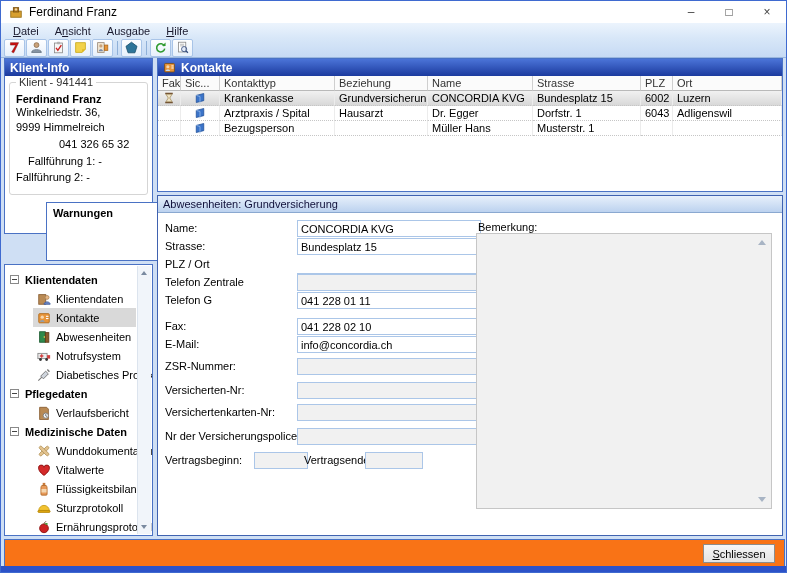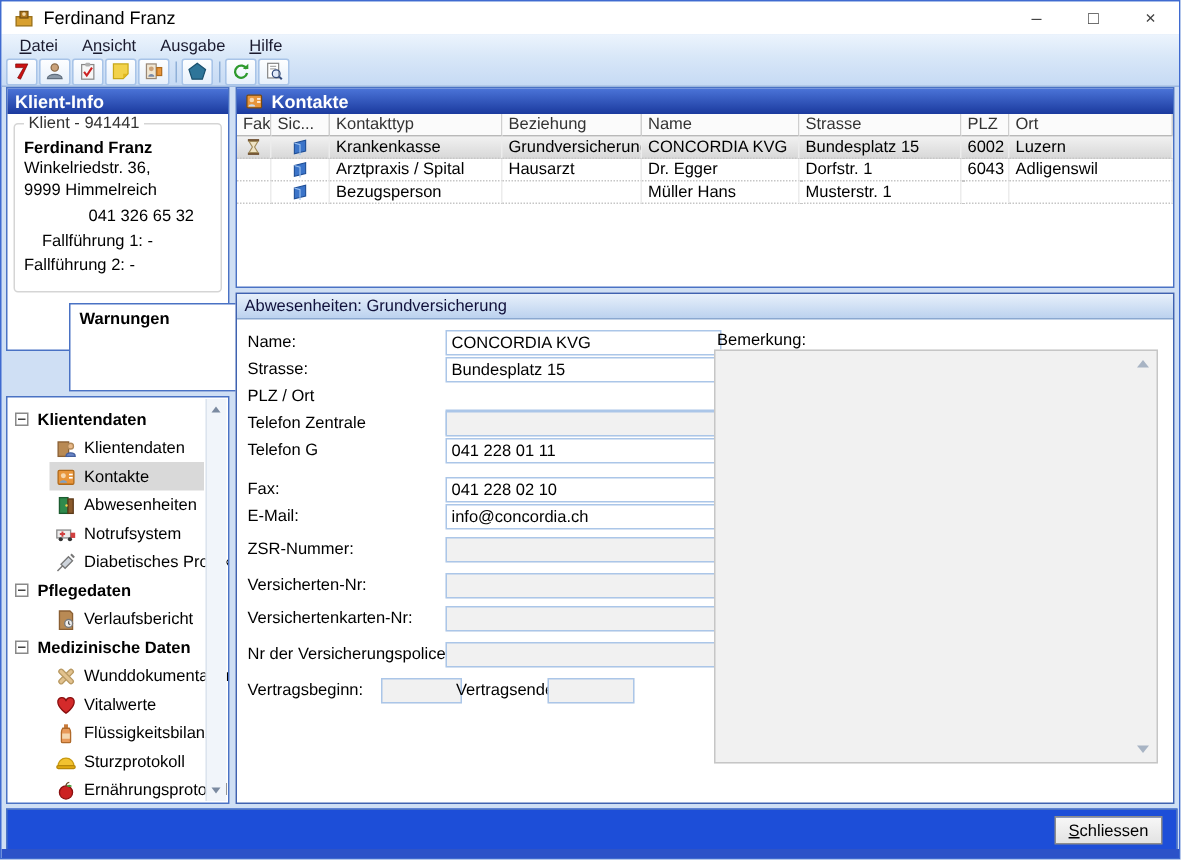--- a/index.html
+++ b/index.html
@@ -78,21 +78,21 @@
   .finput{position:absolute;left:139px;width:176px;height:15px;border:1px solid #abc6e8;background:#fff;
           font-family:"Liberation Sans",sans-serif;font-size:11px;padding:0 3px;box-sizing:content-box;}
   .finput.dis{background:#f1f1f1;}
   .fsmall{width:46px;}
   .remark-area{position:absolute;left:318px;top:20px;width:296px;height:276px;background:#f1f1f1;border:1px solid #c6c6c6;box-sizing:border-box;}
   .rarr-up,.rarr-down{position:absolute;right:5px;width:0;height:0;border-left:4px solid transparent;border-right:4px solid transparent;}
   .rarr-up{top:6px;border-bottom:5px solid #a8b4c4;}
   .rarr-down{bottom:6px;border-top:5px solid #a8b4c4;}
 
   
-  .footer{position:absolute;left:3px;top:538px;width:781px;height:28px;background:#1d4ed8;border:1px solid #4a72c4;box-sizing:border-box;}
+  .footer{position:absolute;left:3px;top:538px;width:781px;height:28px;background:#f97316;border:1px solid #4a72c4;box-sizing:border-box;}
   .close-btn{position:absolute;right:9px;top:4px;width:72px;height:19px;background:linear-gradient(#f7f7f7,#e3e3e3);
              border:1px solid #8c8c8c;font-family:"Liberation Sans",sans-serif;font-size:11px;color:#000;}
   .bottomstrip{position:absolute;left:0;right:0;bottom:0;height:6px;background:#2c52c8;}
 </style>
 </head>
 <body>
 
 <div id="window">
 
   <div class="titlebar">

